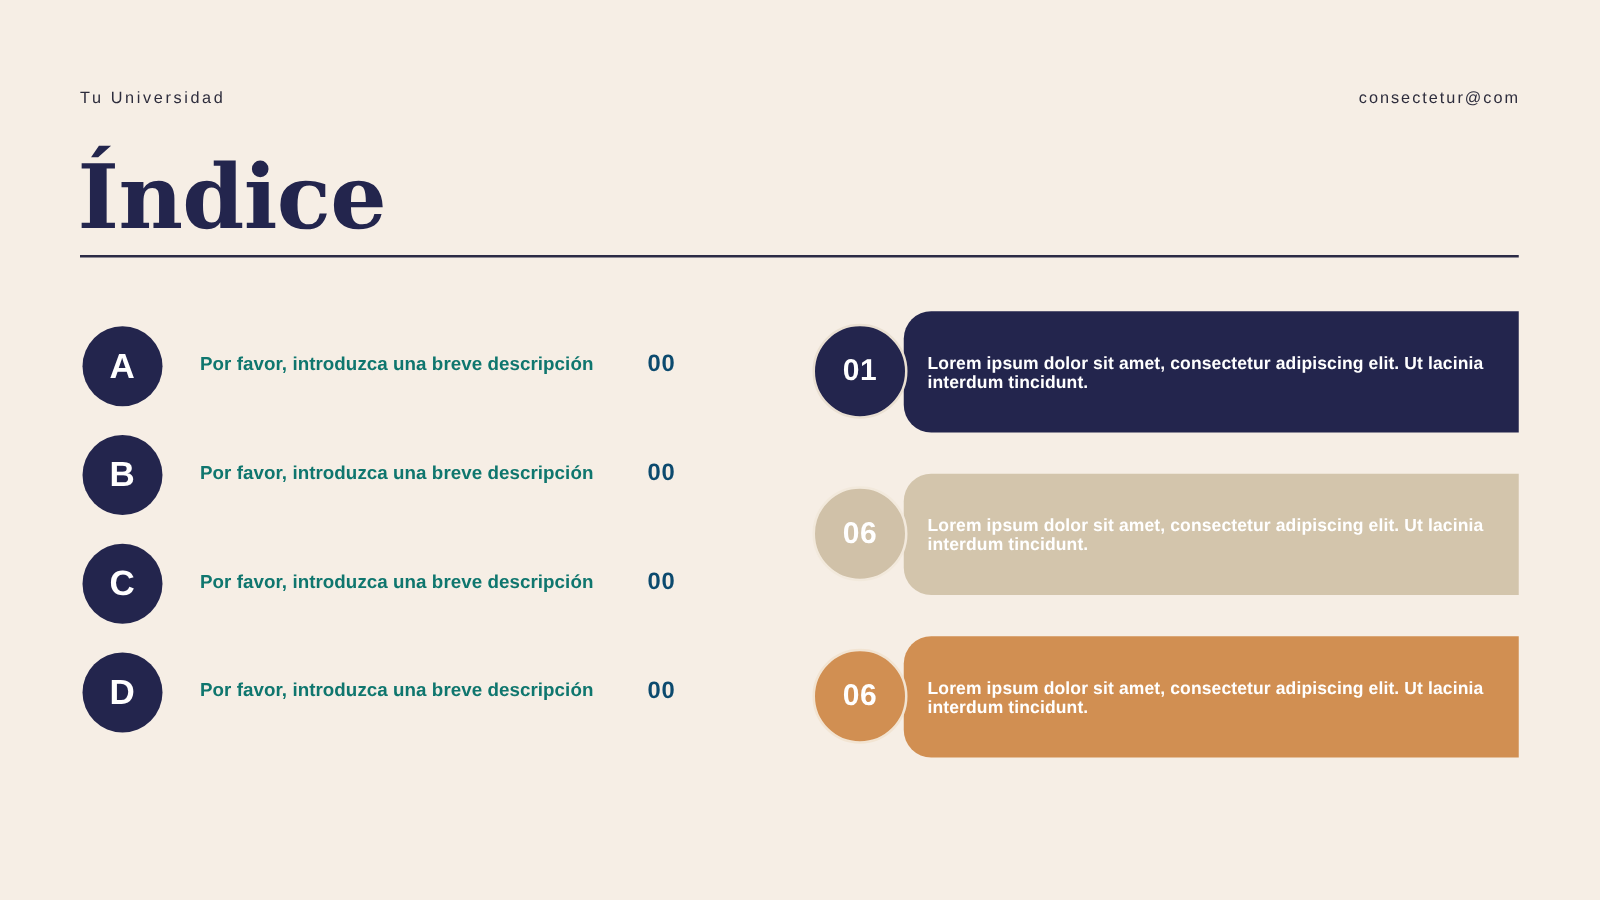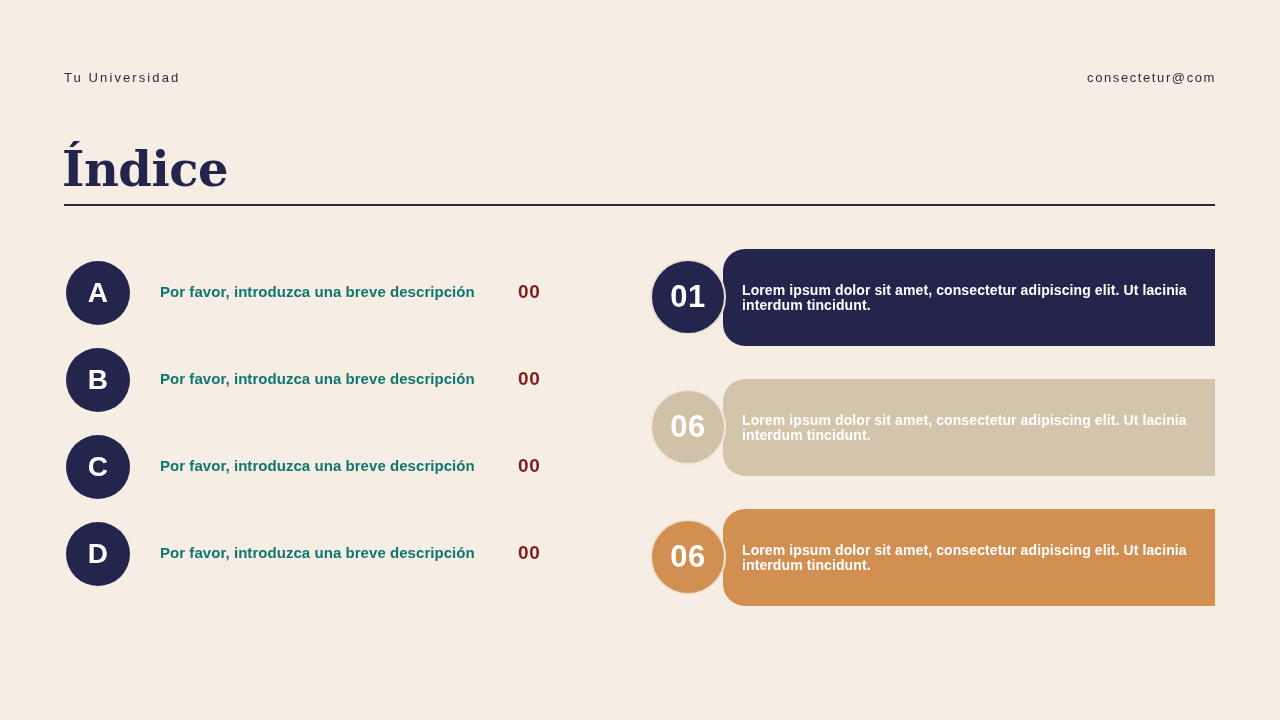--- a/index.html
+++ b/index.html
@@ -49,25 +49,24 @@
     white-space: nowrap;
   }
 
   
   .title {
     position: absolute;
     left: 62px;
     top: 116px;
     font-family: "DejaVu Serif", "Liberation Serif", serif;
     font-weight: 700;
-    font-size: 48px;
+    font-size: 71px;
     line-height: 82px;
     color: #23254D;
     letter-spacing: -0.5px;
-    margin-top: 12px;
   }
   .divider {
     position: absolute;
     left: 64px;
     top: 204px;
     width: 1151px;
     height: 2px;
     background: #2B2A45;
   }
 
@@ -107,21 +106,21 @@
     white-space: nowrap;
     letter-spacing: 0.05px;
     font-weight: bold;
   }
   .row-num {
     position: absolute;
     left: 454px;
     top: 33px;
     font-size: 19px;
     font-weight: 700;
-    color: #7f1d1d;
+    color: #0c4a6e;
     letter-spacing: 0.6px;
   }
 
   
   .right-panels {
     position: absolute;
     left: 648px;
     top: 248px;
     width: 568px;
   }
@@ -154,21 +153,21 @@
   .panel-circle {
     position: absolute;
     left: 2px;
     top: 11px;
     width: 76px;
     height: 76px;
     border-radius: 50%;
     display: flex;
     align-items: center;
     justify-content: center;
-    font-size: 31px;
+    font-size: 24px;
     font-weight: 700;
     color: #FFFFFF;
     letter-spacing: 0.5px;
     box-sizing: border-box;
   }
 </style>
 </head>
 <body style="background: rgb(246, 238, 229);">
 
 <div class="slide" style="background: rgb(246, 238, 229);">

